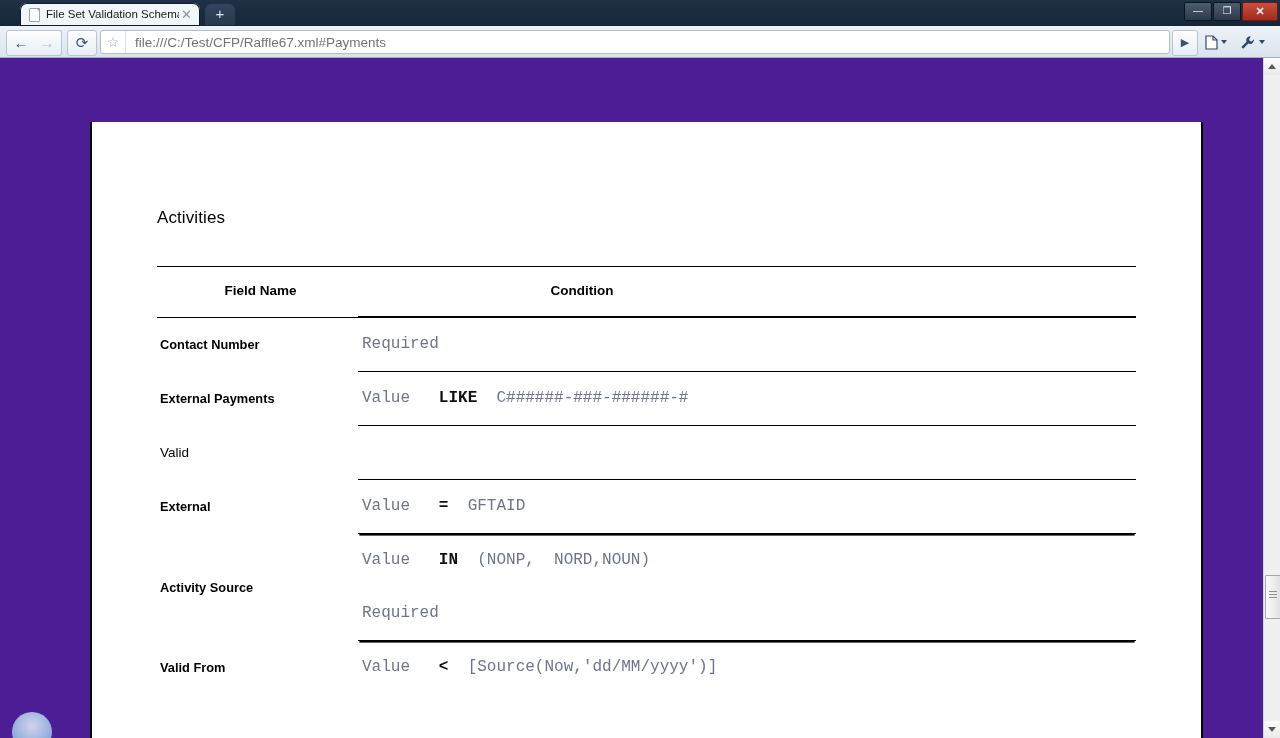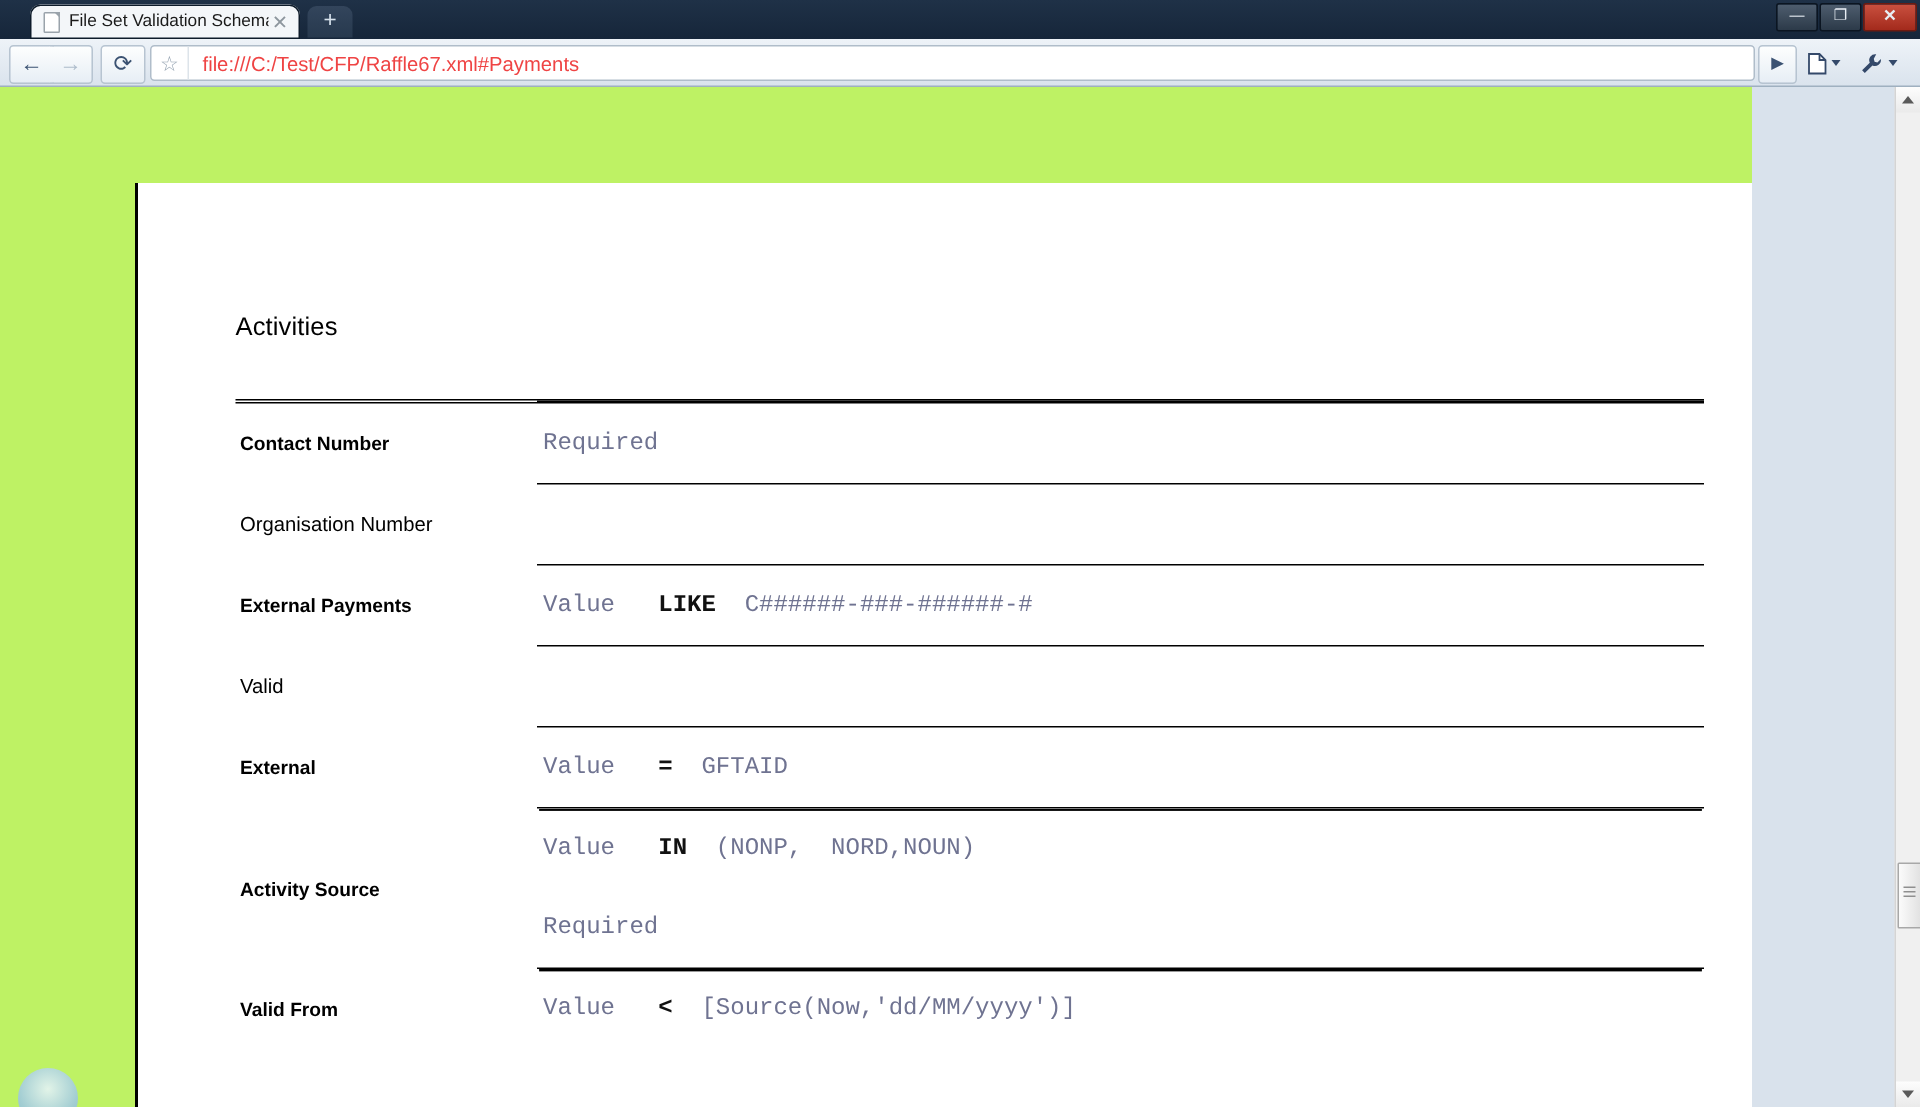--- a/index.html
+++ b/index.html
@@ -129,21 +129,21 @@
   }
   .star {
     width: 24px; flex: 0 0 24px;
     text-align: center; font-size: 14px;
     color: #98a6b4; line-height: 22px;
   }
   .url-sep {
     width: 1px; height: 22px; background: #dde4ea; flex: 0 0 1px;
   }
   .url-text {
-    flex: 1 1 auto; font-size: 13.5px; color: #ef4444;
+    flex: 1 1 auto; font-size: 13.5px; color: #737373;
     padding-left: 9px; white-space: nowrap; overflow: hidden;
   }
   .gobtn {
     position: absolute; left: 1172px; top: 4px;
     width: 24px; height: 24px;
     border: 1px solid #b7c4d1;
     border-radius: 3px;
     background: linear-gradient(#fdfefe, #e7eef5);
     text-align: center; line-height: 23px;
     color: #3b5272; font-size: 11px;
@@ -158,22 +158,22 @@
   .caret {
     margin-left: 3px;
     border-left: 3.5px solid transparent;
     border-right: 3.5px solid transparent;
     border-top: 4px solid #34496a;
   }
 
   
   .viewport {
     position: absolute; left: 0; top: 58px;
-    width: 1168px; height: 680px;
-    background: #bef264;
+    width: 1280px; height: 680px;
+    background: #4c1d95;
     overflow: hidden;
   }
 
   
   .paper {
     position: absolute; left: 90px; top: 64px;
     width: 1113px; height: 900px;
     background: #ffffff;
     border-left: 2px solid #000000;
     border-right: 2px solid #000000;
@@ -359,34 +359,32 @@
           <colgroup>
             <col class="c-field">
               <col class="c-cond">
           </colgroup>
           <tbody>
 
           <tr class="top-rule">
                 <td class="c-field"></td>
                 <td class="c-cond"></td>
               </tr>
+              <tr class="hdr">
+                <td class="c-field">Field Name</td>
+                <td class="c-cond">Condition</td>
+              </tr>
               <tr class="hdr-rule">
                 <td class="c-field"></td>
                 <td class="c-cond"></td>
               </tr>
               <tr>
                 <td class="field-cell bold">Contact Number</td>
                 <td class="cond-cell row-rule">
                   <div class="cond-line"><span>Required</span></div>
-                </td>
-              </tr>
-              <tr>
-                <td class="field-cell">Organisation Number</td>
-                <td class="cond-cell row-rule">
-                  <div class="cond-line empty">&nbsp;</div>
                 </td>
               </tr>
               <tr>
                 <td class="field-cell bold">External Payments</td>
                 <td class="cond-cell row-rule">
                   <div class="cond-line"><span>Value</span><span class="op">   LIKE</span><span>  C######-###-######-#</span></div>
                 </td>
               </tr>
               <tr>
                 <td class="field-cell">Valid</td>

